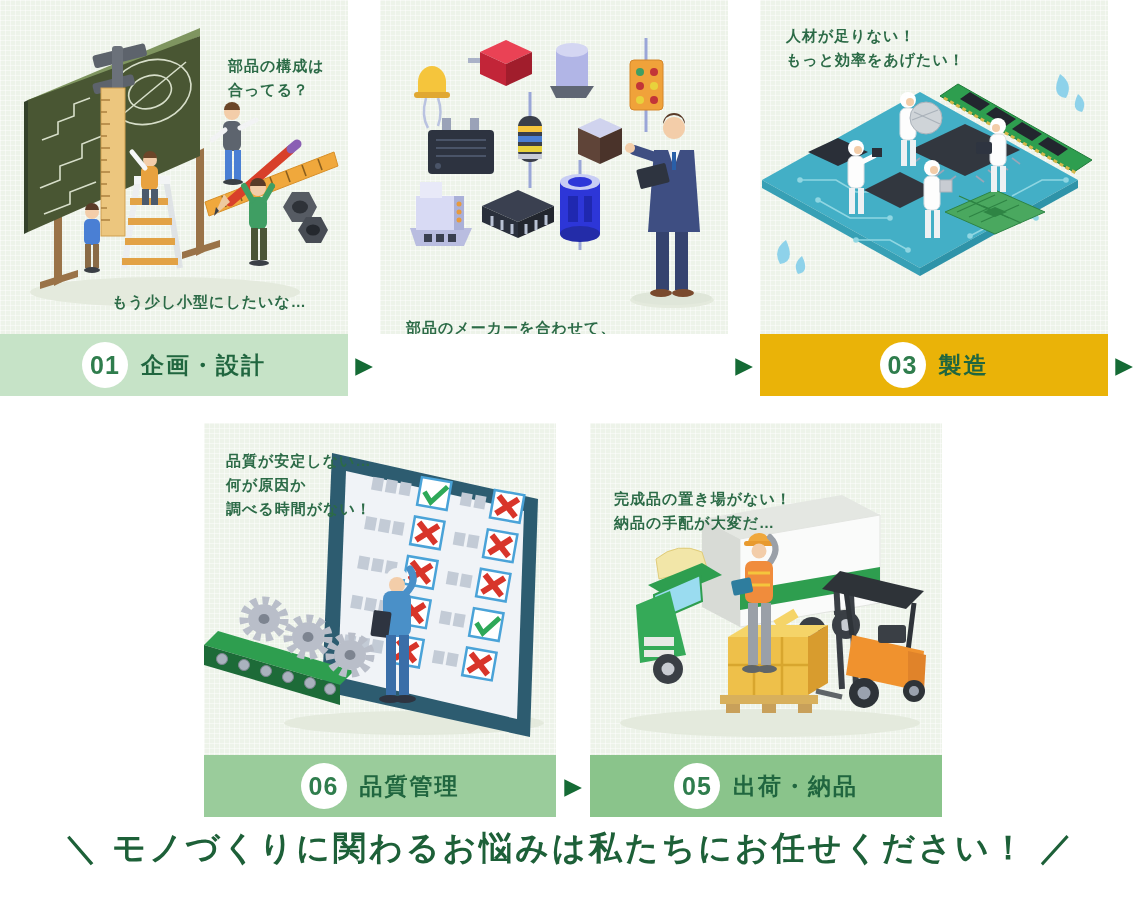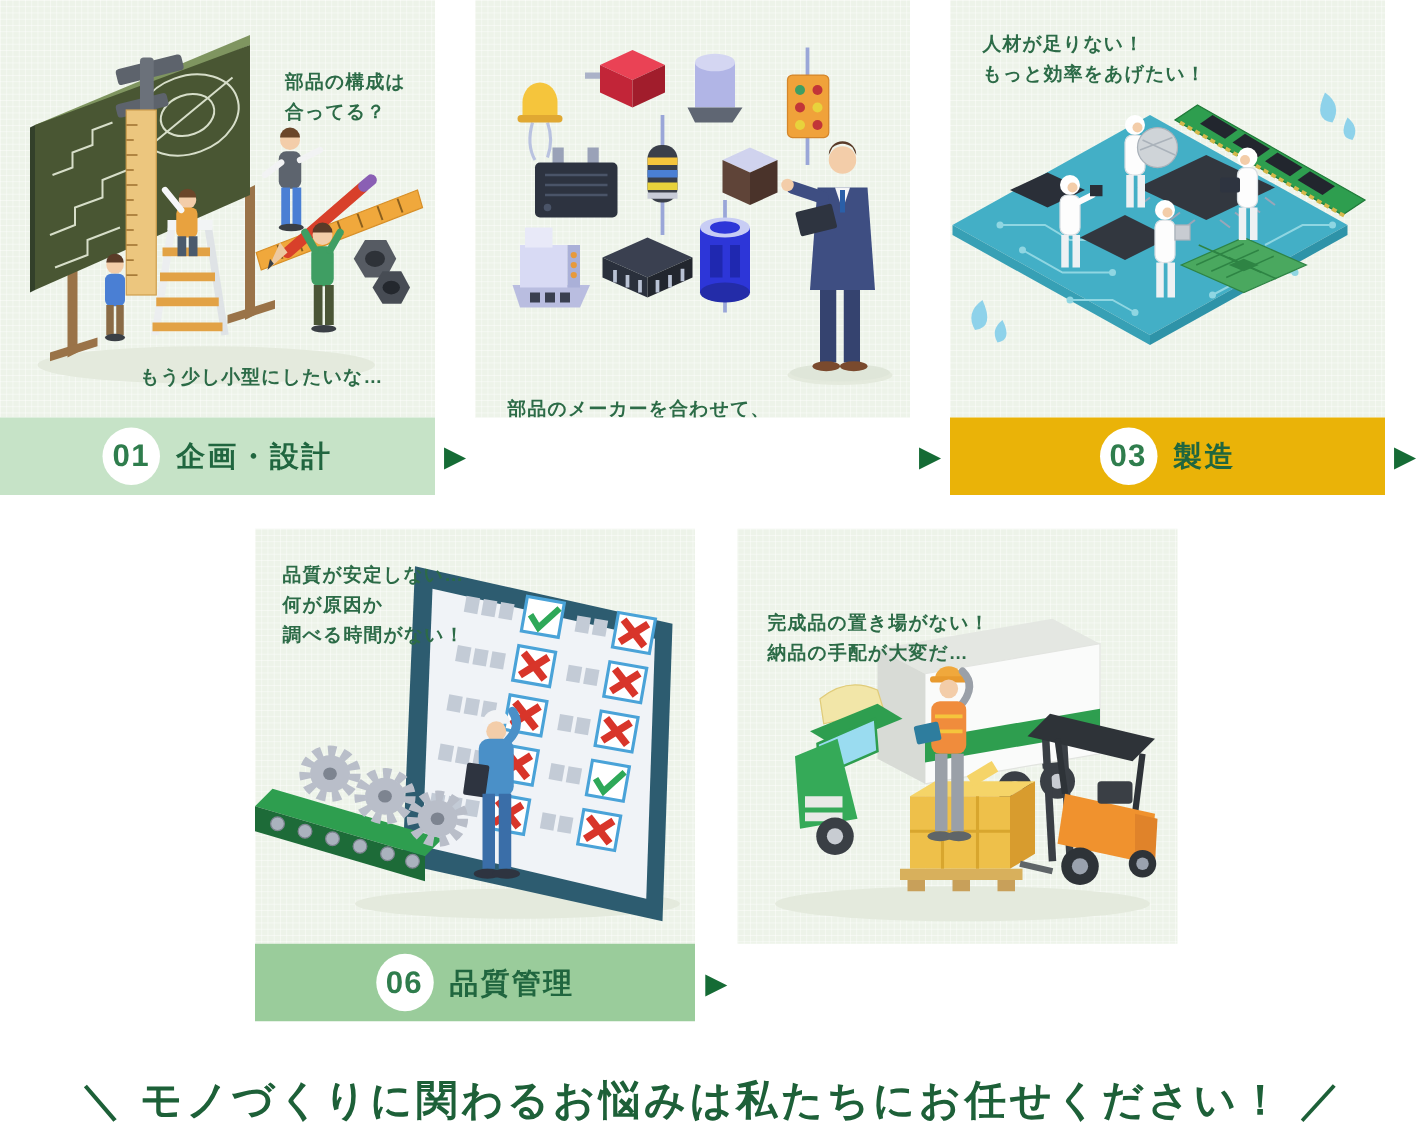--- a/index.html
+++ b/index.html
@@ -44,21 +44,21 @@
   .arrow {
     position:absolute; display:flex; align-items:center; justify-content:center;
     color:#156b35; font-size:23px;
   }
   .arrow-1 { left:348px;  top:334px; width:32px; height:62px; }
   .arrow-2 { left:728px;  top:334px; width:32px; height:62px; }
   .arrow-3 { left:1108px; top:334px; width:32px; height:62px; }
   .arrow-4 { left:556px;  top:755px; width:34px; height:62px; }
 
   .slogan {
-    position:absolute; left:0; right:0; top:858px; text-align:center;
+    position:absolute; left:0; right:0; top:826px; text-align:center;
     font-size:33px; font-weight:bold; color:#1d6038; letter-spacing:3px;
   }
 </style>
 </head>
 <body>
 
 <div class="canvas">
 
   <div class="card card-1">
     <div class="illust">
@@ -624,20 +624,24 @@
           <rect x="142" y="156" width="20" height="15" rx="2" fill="#2e7d9e" transform="rotate(-12 152 163)"></rect>
           <rect x="158" y="180" width="10" height="62" fill="#9aa0a8"></rect>
           <rect x="171" y="180" width="10" height="62" fill="#9aa0a8"></rect>
           <ellipse cx="162" cy="246" rx="10" ry="4" fill="#5f6568"></ellipse>
           <ellipse cx="177" cy="246" rx="10" ry="4" fill="#5f6568"></ellipse>
         </g>
       </svg>
       <div class="bubble" style="left:24px; top:28px;margin-top:36px;">完成品の置き場がない！
 納品の手配が大変だ…</div>
     </div>
+    <div class="bar" style="background: rgb(138, 196, 139);">
+      <div class="num-circle">05</div>
+      <div class="bar-label">出荷・納品</div>
+    </div>
   </div>
 
   <div class="arrow arrow-1">▶</div>
   <div class="arrow arrow-2">▶</div>
   <div class="arrow arrow-3">▶</div>
   <div class="arrow arrow-4">▶</div>
 
   <div class="slogan">＼ モノづくりに関わるお悩みは私たちにお任せください！ ／</div>
 
 </div>

